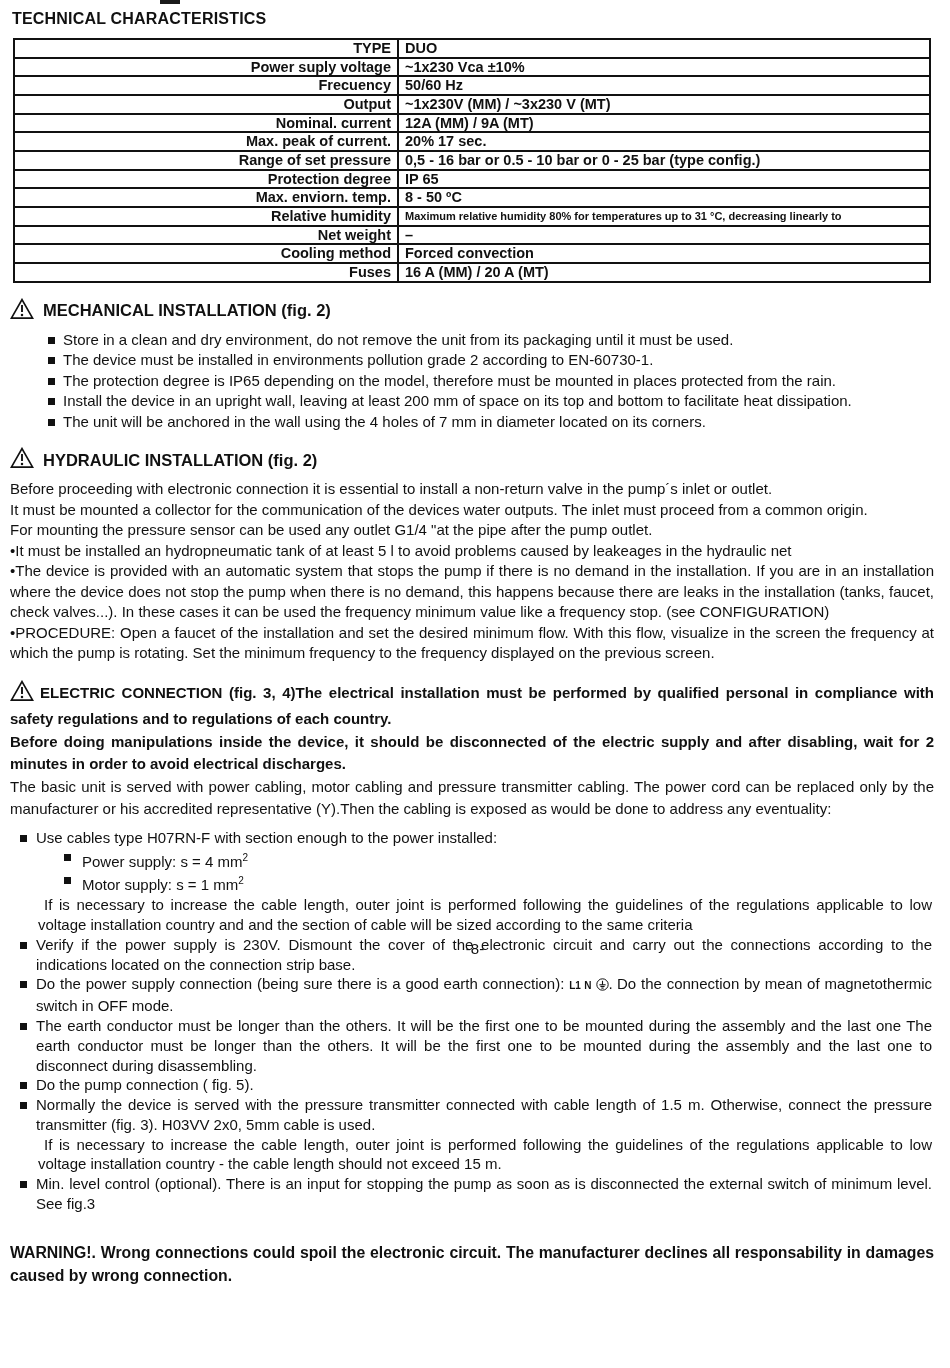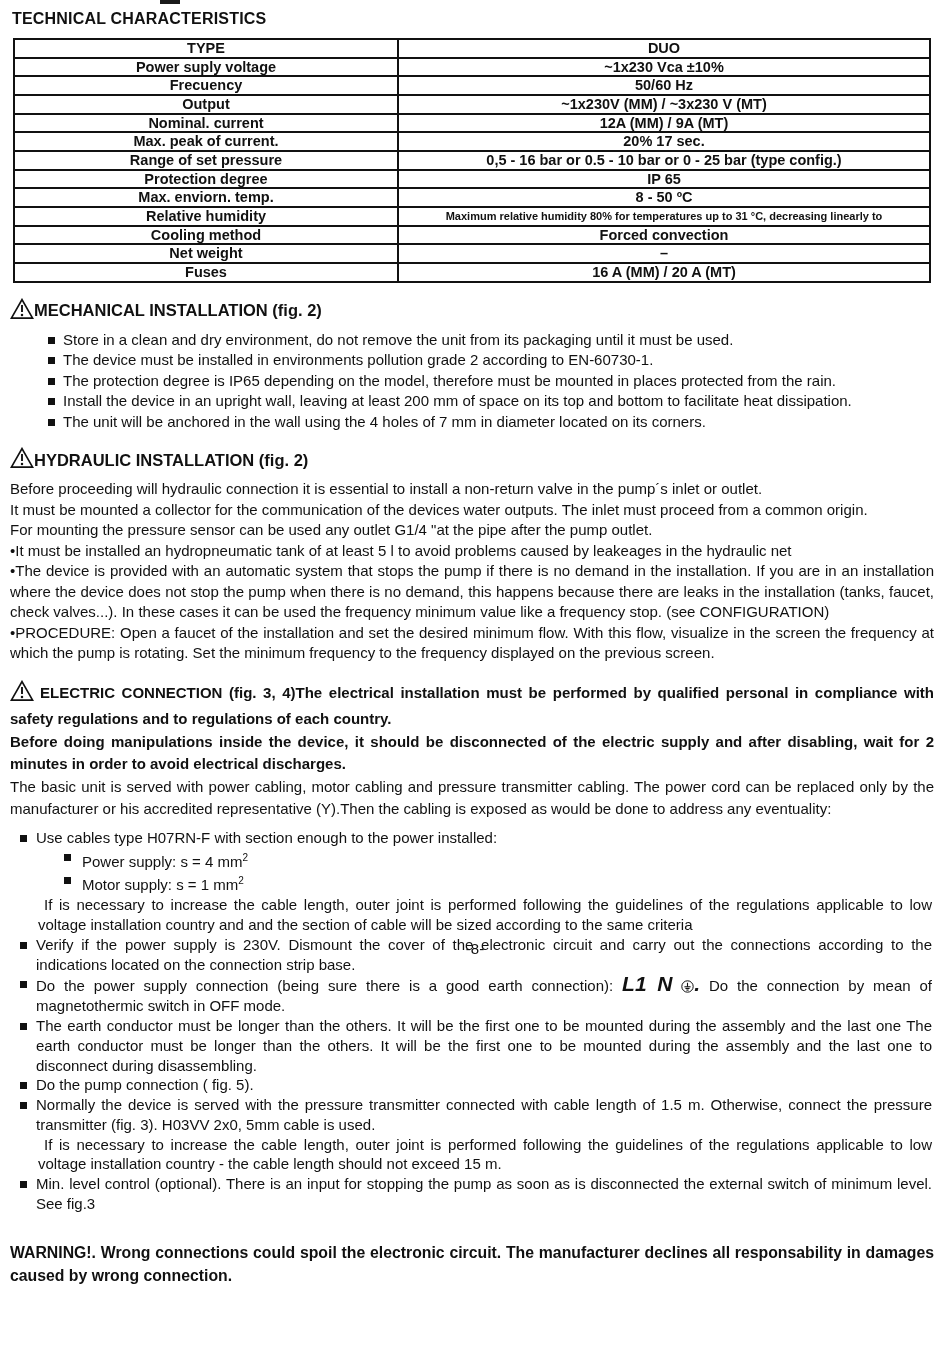--- a/index.html
+++ b/index.html
@@ -3,45 +3,45 @@
 <meta charset="utf-8">
 <style>
   html,body{margin:0;padding:0;background:#fff;}
   body{width:950px;height:1368px;overflow:hidden;font-family:"Liberation Sans",sans-serif;color:#111;}
   .page{position:relative;width:950px;height:963px;padding:8px 16px 0 10px;box-sizing:border-box;}
   .scan-artifact{position:absolute;top:0;left:160px;width:20px;height:4px;background:#1a1a1a;}
   .doc-title{font-size:16px;font-weight:bold;letter-spacing:.2px;margin:2px 0 10px 2px;}
   
   table.spec{border-collapse:collapse;margin-left:3px;width:918px;table-layout:fixed;}
   table.spec td{border:2px solid #111;font-weight:bold;font-size:14.5px;height:16px;padding:0 6px;line-height:1.15;}
-  td.lbl{width:370px;text-align:center;}
-  td.val{text-align:center;}
+  td.lbl{width:370px;text-align:right;}
+  td.val{}
   td.val.small{font-size:11px;}
   
-  .sec-head{display:flex;align-items:center;font-size:16.5px;font-weight:bold;margin:15px 0 6px 0;}
+  .sec-head{display:flex;align-items:center;gap:9px;font-size:16.5px;font-weight:bold;margin:15px 0 6px 0;}
   .warn-tri{flex:0 0 auto;}
   
   ul.sqlist{list-style:none;margin:4px 0 6px 0;padding:0;}
   ul.sqlist li{position:relative;margin-left:38px;padding-left:15px;font-size:15px;line-height:20.5px;text-align:justify;margin-right:2px;}
   .sq{position:absolute;left:0;top:7px;width:7px;height:7px;background:#111;}
   
   .hyd p{margin:0;font-size:15px;line-height:20.5px;text-align:justify;}
   
   .elec-bold{margin:0;font-size:15px;font-weight:bold;line-height:22.5px;text-align:justify;}
   .elec-bold .warn-tri{vertical-align:-4px;margin-right:6px;}
   .elec-intro{margin:0;font-size:15px;line-height:22px;text-align:justify;}
   ul.elist{list-style:none;margin:8px 0 0 0;padding:0;}
   ul.elist li{position:relative;margin-left:10px;padding-left:16px;font-size:15px;line-height:19.8px;text-align:justify;margin-right:2px;}
   ul.elist li.sub{margin-left:54px;padding-left:18px;}
   ul.elist li.sub .sq{top:6px;}
   ul.elist li.note{margin-left:28px;padding-left:0;}
   ul.elist li.note .firstindent{display:inline-block;width:6px;}
   sup{font-size:10px;}
   .earth-icon svg{vertical-align:-2px;}
-  b.term{font-size:21px;font-style:italic;}
+  b.term{font-size:10px;}
   
   .warning{margin-top:27px;font-size:15.8px;font-weight:bold;line-height:23px;text-align:justify;}
   .footer{position:absolute;left:0;bottom:6px;width:100%;text-align:center;font-size:15px;}
 </style>
 </head>
 <body>
 
 <div class="page">
   <div class="scan-artifact"></div>
 
@@ -83,26 +83,26 @@
         </tr>
     <tr>
           <td class="lbl">Max. enviorn. temp.</td>
           <td class="val">8 - 50 ºC</td>
         </tr>
     <tr>
           <td class="lbl">Relative humidity</td>
           <td class="val small">Maximum relative humidity 80% for temperatures up to 31 °C, decreasing linearly to</td>
         </tr>
     <tr>
+          <td class="lbl">Net weight</td>
+          <td class="val">–</td>
+        </tr>
+    <tr>
           <td class="lbl">Cooling method</td>
           <td class="val">Forced convection</td>
-        </tr>
-    <tr>
-          <td class="lbl">Net weight</td>
-          <td class="val">–</td>
         </tr>
     <tr>
           <td class="lbl">Fuses</td>
           <td class="val">16 A (MM) / 20 A (MT)</td>
         </tr>
   </tbody>
     </table>
 
   <div class="sec-head">
     <span class="warn-tri"><svg width="24" height="22" viewBox="0 0 24 22">
@@ -122,21 +122,21 @@
 
   <div class="sec-head">
     <span class="warn-tri"><svg width="24" height="22" viewBox="0 0 24 22">
           <path d="M12 1.6 L22.6 20.2 L1.4 20.2 Z" fill="none" stroke="#111" stroke-width="1.7"></path>
           <line x1="12" y1="7" x2="12" y2="14" stroke="#111" stroke-width="1.9"></line>
           <circle cx="12" cy="17" r="1.25" fill="#111"></circle>
         </svg></span>
     <span>HYDRAULIC INSTALLATION (fig. 2)</span>
   </div>
   <div class="hyd">
-    <p>Before proceeding will hydraulic connection it is essential to install a non-return valve in the pump´s inlet or outlet.</p>
+    <p>Before proceeding with electronic connection it is essential to install a non-return valve in the pump´s inlet or outlet.</p>
     <p>It must be mounted a collector for the communication of the devices water outputs. The inlet must proceed from a common origin.</p>
     <p>For mounting the pressure sensor can be used any outlet G1/4 "at the pipe after the pump outlet.</p>
     <p>•It must be installed an hydropneumatic tank of at least 5 l to avoid problems caused by leakeages in the hydraulic net</p>
     <p>•The device is provided with an automatic system that stops the pump if there is no demand in the installation. If you are in an installation where the device does not stop the pump when there is no demand, this happens because there are leaks in the installation (tanks, faucet, check valves...). In these cases it can be used the frequency minimum value like a frequency stop. (see CONFIGURATION)</p>
     <p>•PROCEDURE: Open a faucet of the installation and set the desired minimum flow. With this flow, visualize in the screen the frequency at which the pump is rotating. Set the minimum frequency to the frequency displayed on the previous screen.</p>
   </div>
 
   <p class="elec-bold" style="margin-top:16px;"><span class="warn-tri"><svg width="24" height="22" viewBox="0 0 24 22">
           <path d="M12 1.6 L22.6 20.2 L1.4 20.2 Z" fill="none" stroke="#111" stroke-width="1.7"></path>
           <line x1="12" y1="7" x2="12" y2="14" stroke="#111" stroke-width="1.9"></line>

